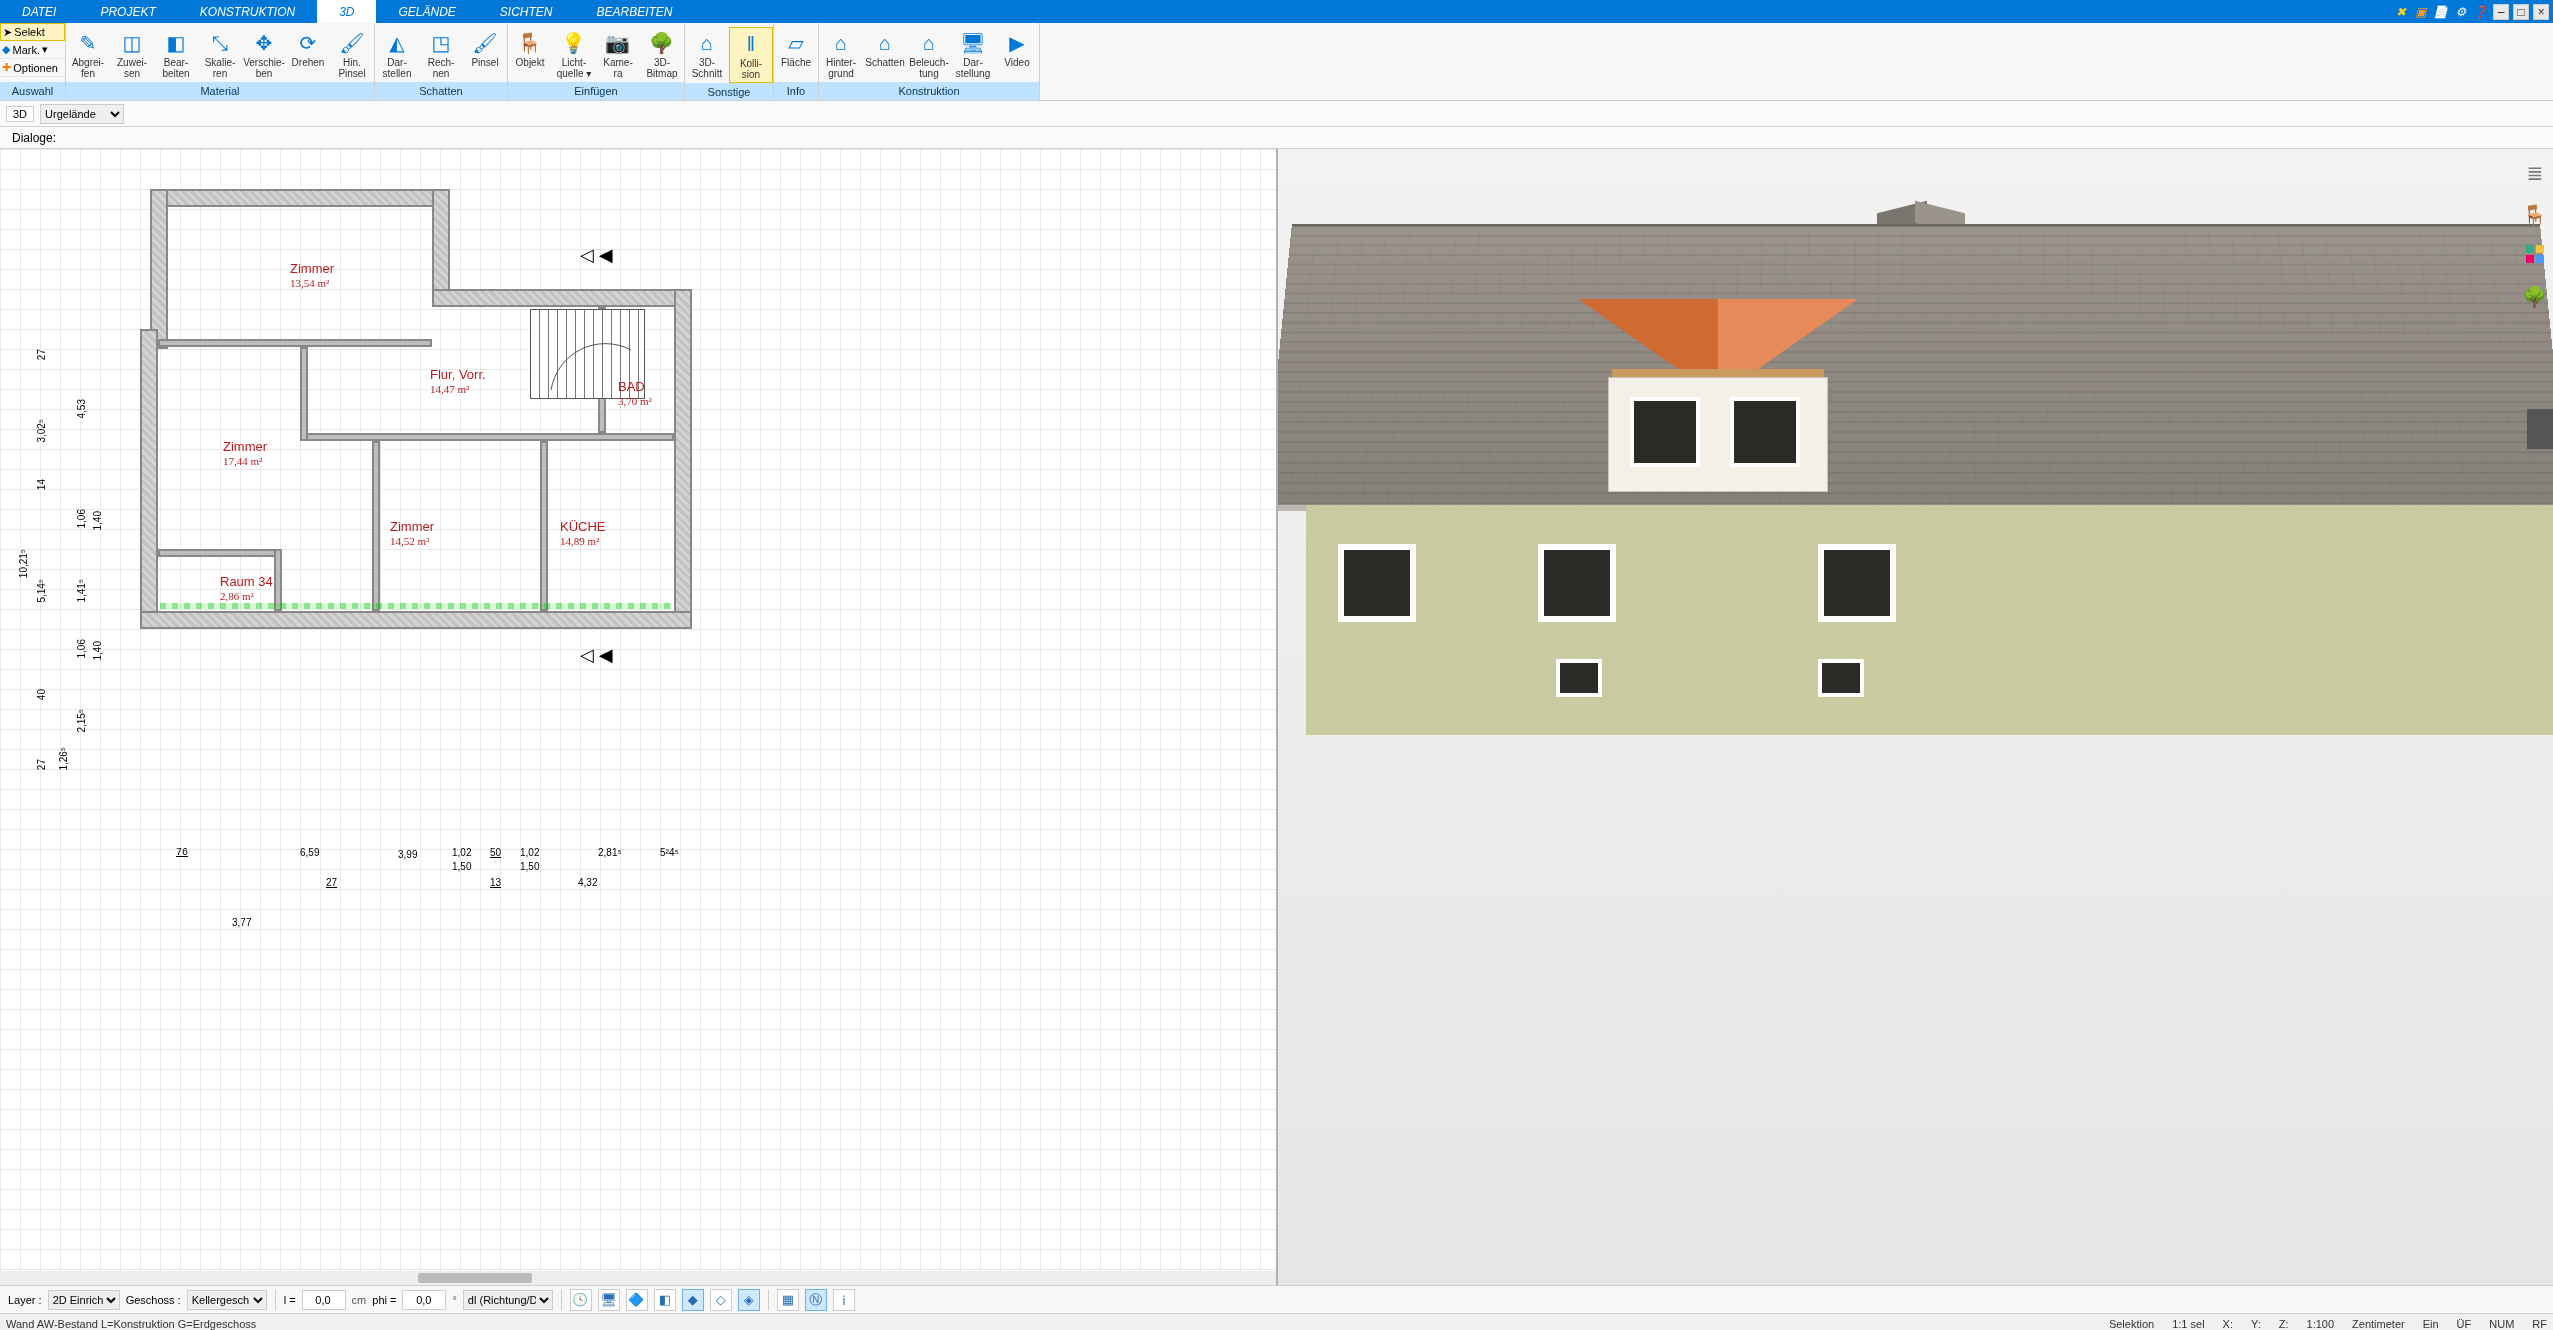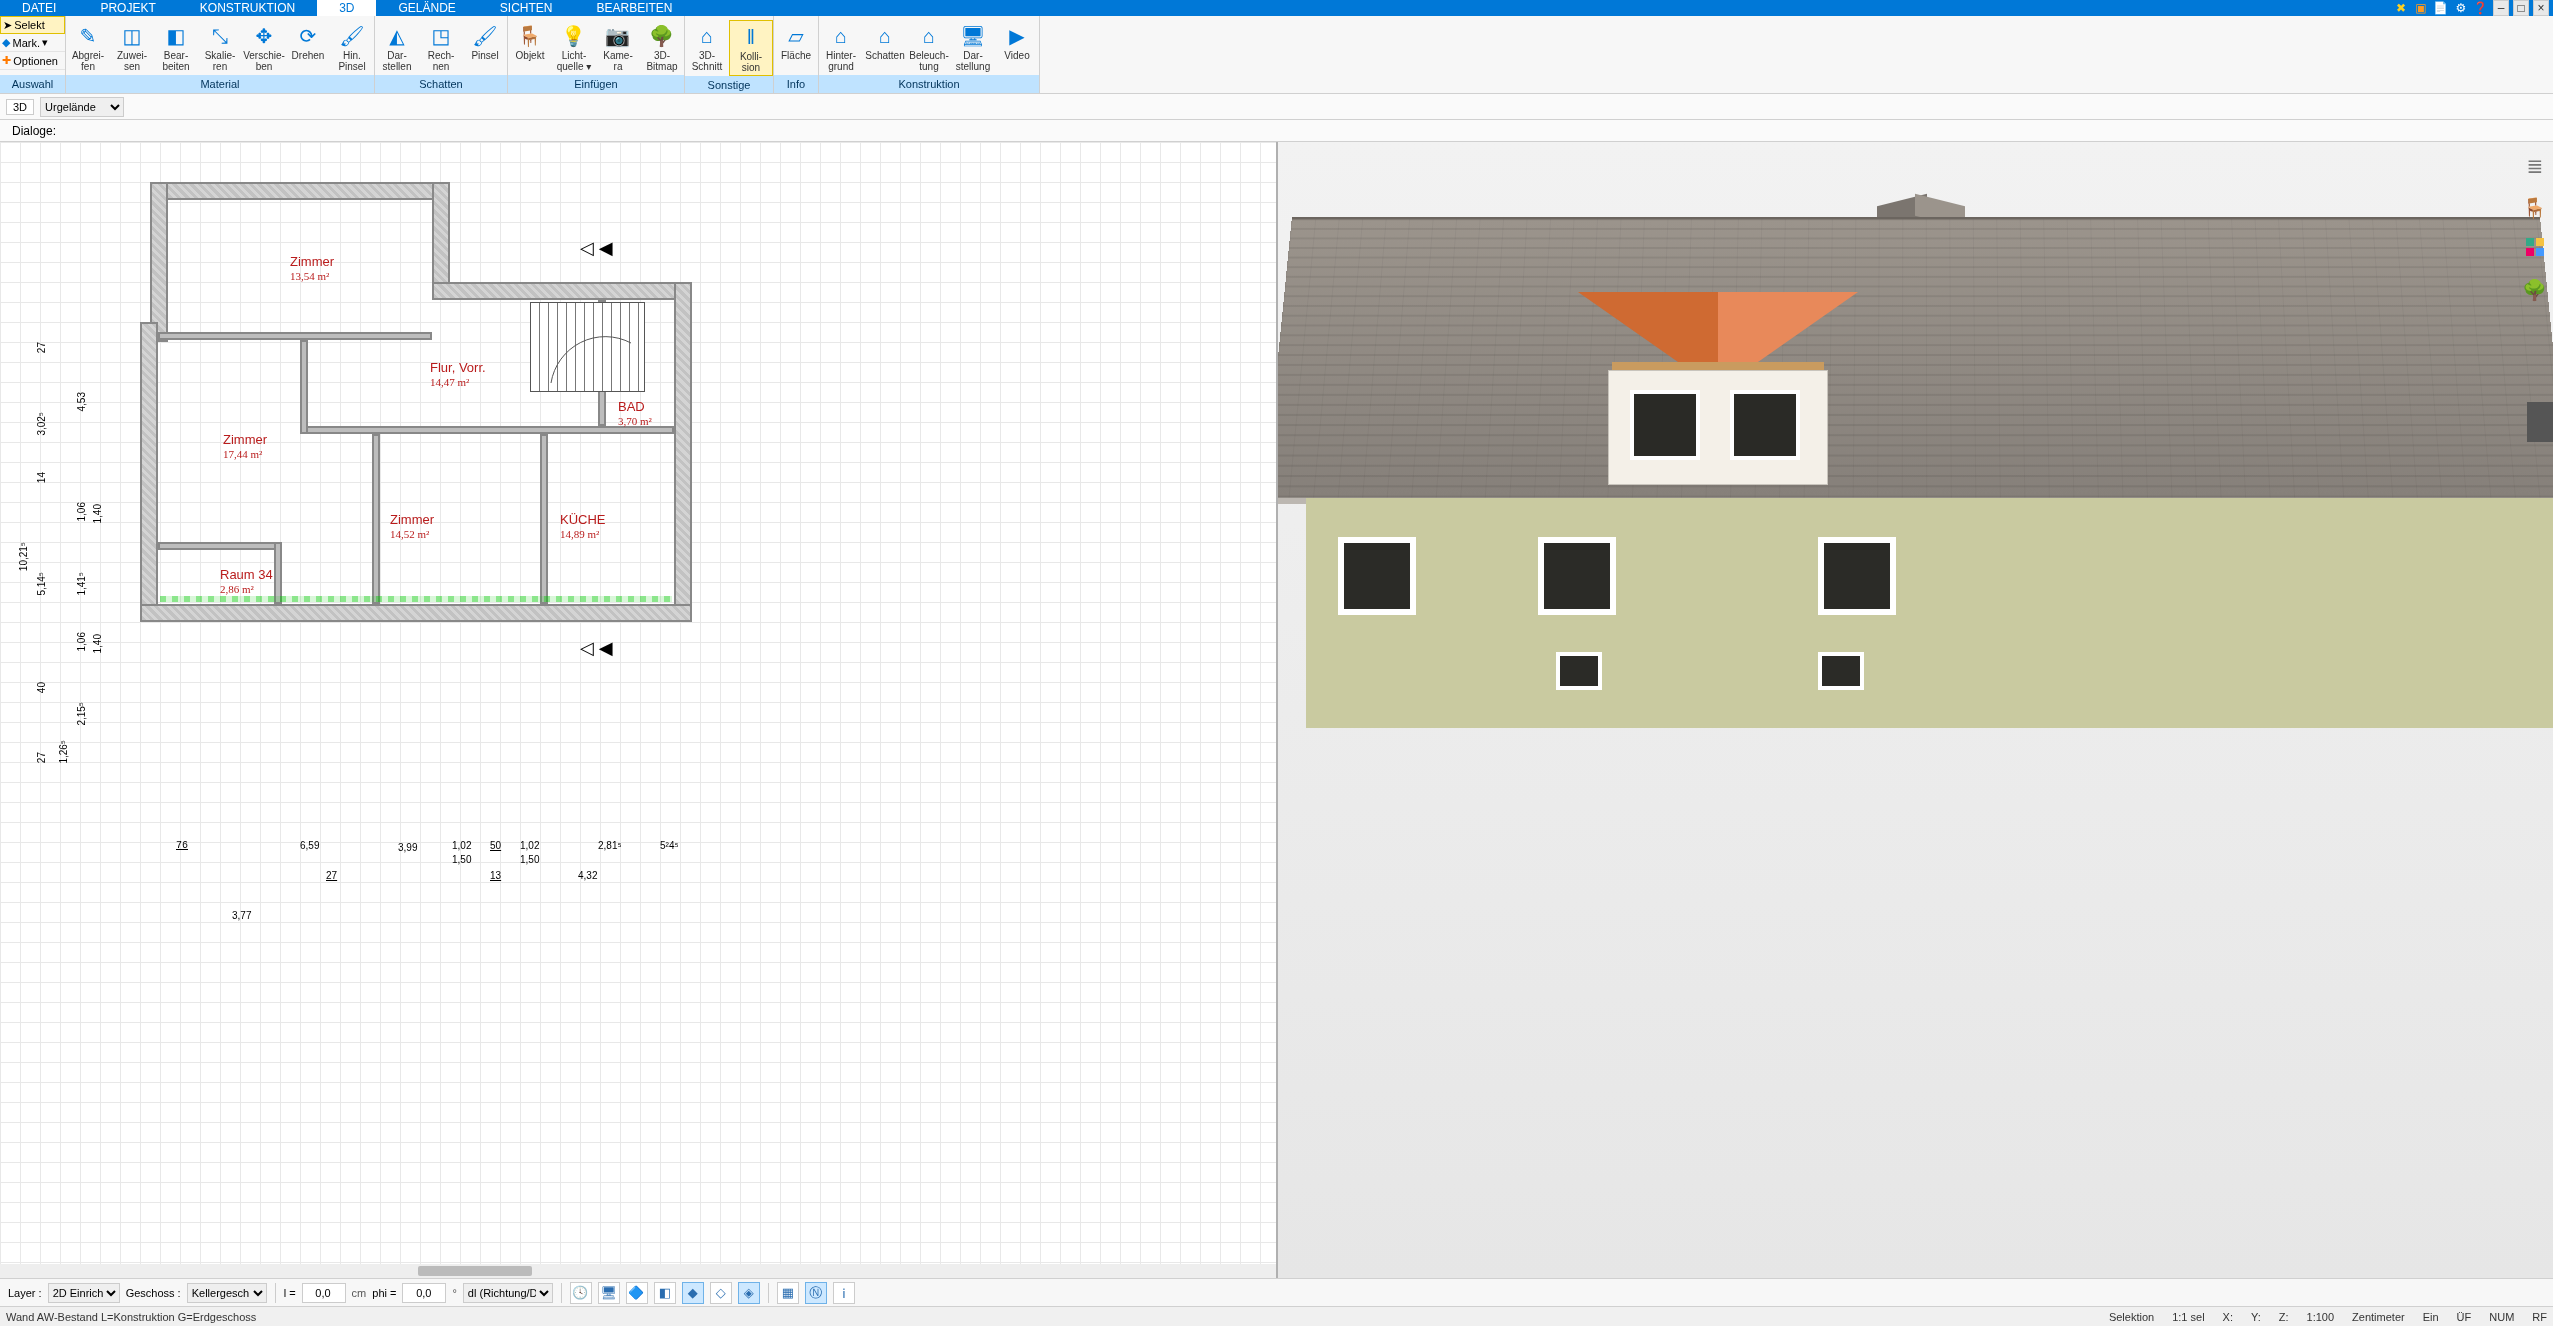--- a/index.html
+++ b/index.html
@@ -1,19 +1,19 @@
 <!DOCTYPE html>
 <html><head>
 <meta charset="utf-8">
 <style>
 * { margin: 0; padding: 0; box-sizing: border-box; font-family: "Segoe UI", Tahoma, sans-serif; }
 html, body { width: 100%; height: 100%; overflow: hidden; background: #fff; }
 
 
-.menubar { height: 16px; background: #0078d7; display: flex; align-items: stretch; color: #fff; font-size: 12px; }
+.menubar { height: 23px; background: #0078d7; display: flex; align-items: stretch; color: #fff; font-size: 12px; font-style: italic; }
 .menubar .menu-item { padding: 0 22px; display: flex; align-items: center; cursor: pointer; background: #0078d7; }
 .menubar .menu-item.active { background: #fff; color: #0078d7; }
 .menubar .spacer { flex: 1; }
 .menubar .title-icons { display: flex; align-items: center; gap: 4px; padding-right: 4px; }
 .menubar .title-icons span { width: 16px; height: 16px; display: inline-flex; align-items: center; justify-content: center; font-size: 12px; cursor: pointer; }
 .menubar .win-btn { width: 16px; height: 14px; background: #e8e8e8; color: #333; border: 1px solid #ccc; display: inline-flex; align-items: center; justify-content: center; font-size: 10px; cursor: pointer; }
 
 
 .ribbon { height: 78px; background: #f7f7f7; border-bottom: 1px solid #d0d0d0; display: flex; }
 .ribbon-left { width: 66px; border-right: 1px solid #d0d0d0; display: flex; flex-direction: column; font-size: 11px; }
@@ -329,21 +329,21 @@
 
       <div id="room-labels">
           <div class="room-label" style="left: 150px; top: 72px;">
             <div>Zimmer</div>
             <div class="area">13,54 m²</div>
           </div>
           <div class="room-label" style="left: 290px; top: 178px;">
             <div>Flur, Vorr.</div>
             <div class="area">14,47 m²</div>
           </div>
-          <div class="room-label" style="left: 478px; top: 190px; margin-top: 27px;">
+          <div class="room-label" style="left: 478px; top: 190px;">
             <div>BAD</div>
             <div class="area">3,70 m²</div>
           </div>
           <div class="room-label" style="left: 83px; top: 250px;">
             <div>Zimmer</div>
             <div class="area">17,44 m²</div>
           </div>
           <div class="room-label" style="left: 250px; top: 330px;">
             <div>Zimmer</div>
             <div class="area">14,52 m²</div>

